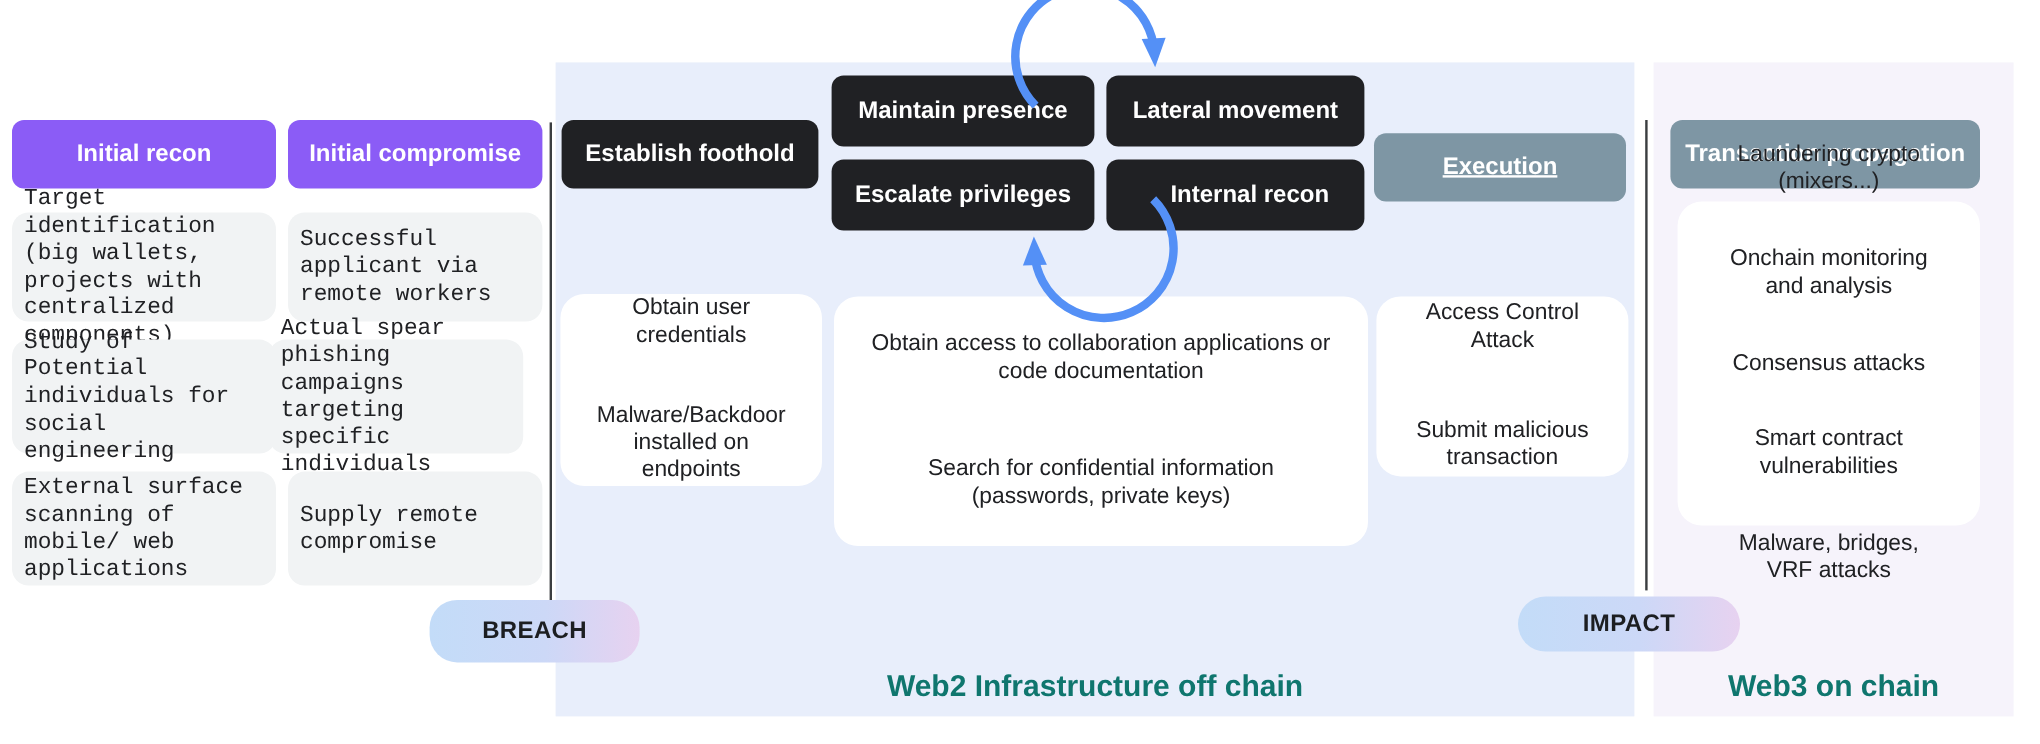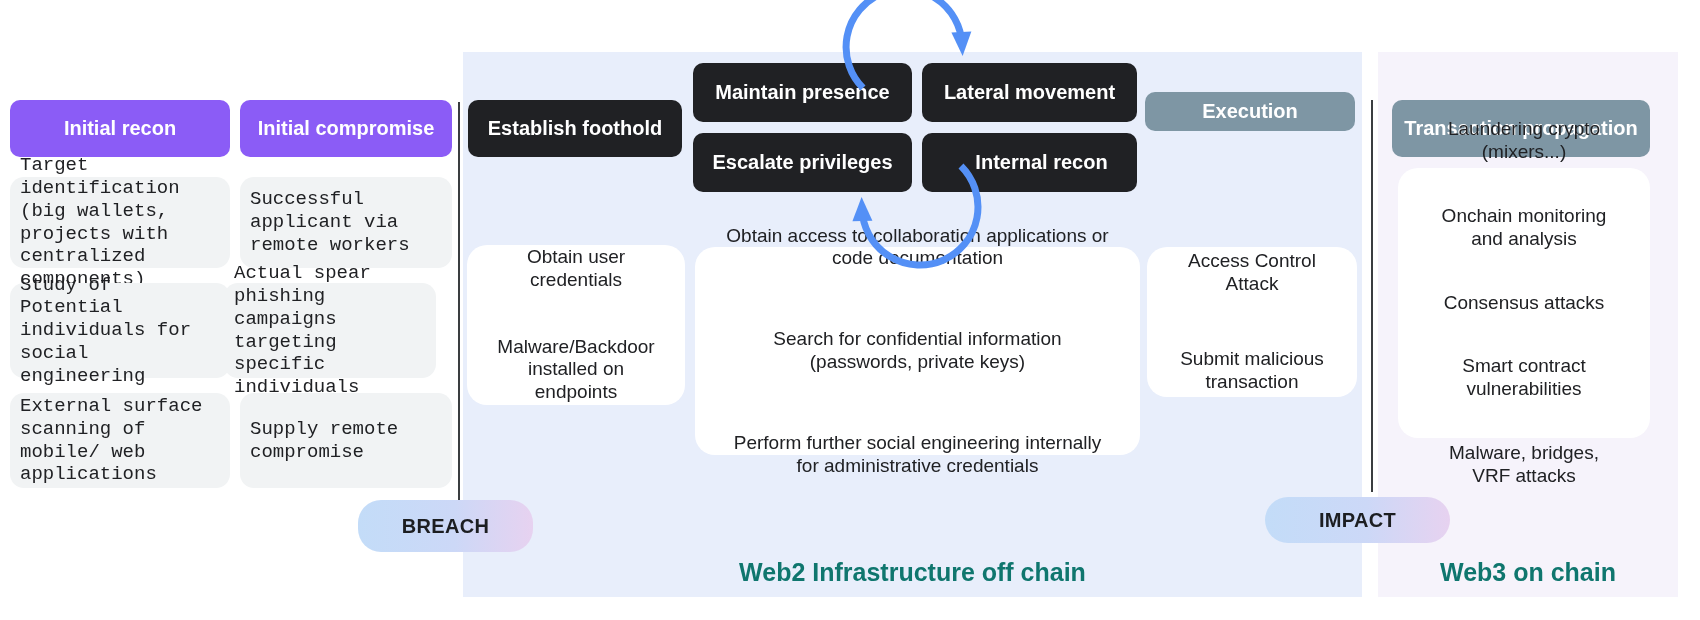--- a/index.html
+++ b/index.html
@@ -21,21 +21,21 @@
   .hdr-blue{background:#8b5cf6;}
   .hdr-slate{background:#7e96a4;}
   .hdr-black{background:#202124;}
   .pos-recon{left:10px;top:100px;width:220px;height:57px;}
   .pos-compromise{left:240px;top:100px;width:212px;height:57px;}
   .pos-foothold{left:468px;top:100px;width:214px;height:57px;}
   .pos-maintain{left:693px;top:63px;width:219px;height:59px;}
   .pos-lateral{left:922px;top:63px;width:215px;height:59px;}
   .pos-escalate{left:693px;top:133px;width:219px;height:59px;}
   .pos-internal{left:922px;top:133px;width:215px;height:59px;padding-left:24px;}
-  .pos-execution{left:1145px;top:92px;width:210px;height:39px;}
+  .pos-execution{left:1145px;top:111px;width:210px;height:57px;text-decoration:underline;}
   .pos-txprop{left:1392px;top:100px;width:258px;height:57px;}
   
   .gbox{display:flex;align-items:center;justify-content:center;
         background:#f1f3f4;border-radius:14px;font-size:19px;line-height:1.2;
         padding:6px 10px;z-index:2;font-family:Liberation Mono, monospace;}
   .pos-r1{left:10px;top:177px;width:220px;height:91px;}
   .pos-r2{left:10px;top:283px;width:220px;height:95px;}
   .pos-r3{left:10px;top:393px;width:220px;height:95px;}
   .pos-c1{left:240px;top:177px;width:212px;height:91px;}
   .pos-c2{left:224px;top:283px;width:212px;height:95px;}
@@ -101,21 +101,20 @@
   <div class="abs hdr hdr-black pos-internal">Internal recon</div>
   <div class="abs hdr hdr-slate pos-execution">Execution</div>
 
   <div class="abs wbox pos-wA">
     <p>Obtain user credentials</p>
     <p>Malware/Backdoor installed on endpoints</p>
   </div>
   <div class="abs wbox pos-wB">
     <p>Obtain access to collaboration applications or code documentation</p>
     <p>Search for confidential information (passwords, private keys)</p>
-    <p>Perform further social engineering internally for administrative credentials</p>
   </div>
   <div class="abs wbox pos-wC">
     <p>Access Control Attack</p>
     <p>Submit malicious transaction</p>
   </div>
 
   <div class="abs hdr hdr-slate pos-txprop">Transaction propagation</div>
   <div class="abs wbox pos-wD">
     <p>Laundering crypto (mixers...)</p>
     <p>Onchain monitoring and analysis</p>

